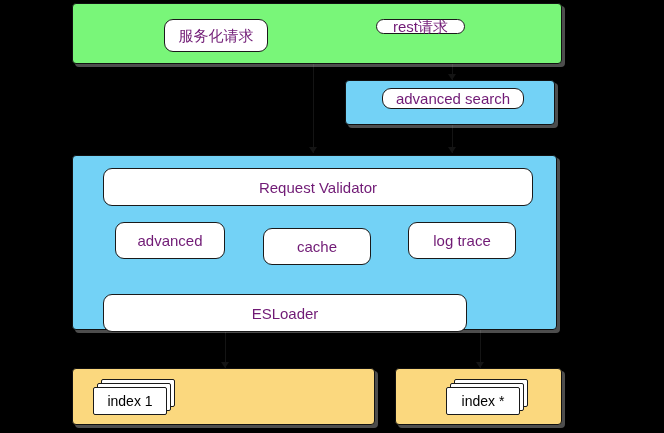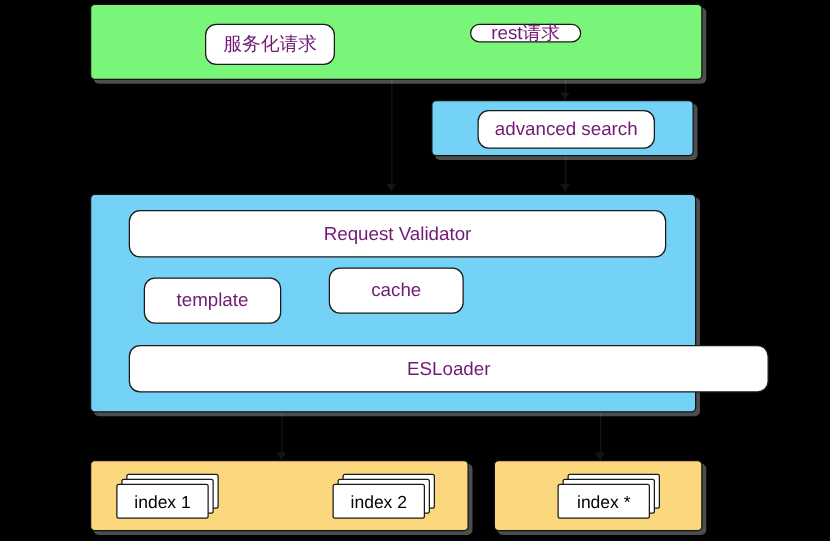--- a/index.html
+++ b/index.html
@@ -105,42 +105,38 @@
 
   <div class="conn" style="left:480px; top:330px; height:38px;"></div>
   <div class="arrow" style="left:476px; top:362px;"></div>
 
   <div class="band green" style="left:72px; top:3px; width:490px; height:61px;">
     <div class="node cjk" style="left:91px; top:15px; width:104px; height:33px;">服务化请求</div>
     <div class="node cjk" style="left:303px; top:15px; width:89px; height:15px;">rest请求</div>
   </div>
 
   <div class="band blue" style="left:345px; top:80px; width:210px; height:45px;">
-    <div class="node" style="left:36px; top:7px; width:142px; height:31px;">advanced search</div>
+    <div class="node" style="left:36px; top:7px; width:142px; height:21px;">advanced search</div>
   </div>
 
   <div class="band blue" style="left:72px; top:155px; width:485px; height:175px;text-decoration:underline;">
     <div class="node" style="left:30px; top:12px; width:430px; height:38px;">Request Validator</div>
 
-    <div class="node" style="left:42px; top:66px; width:110px; height:37px;">template</div>
-    <div class="node" style="left:190px; top:58px; width:108px; height:37px;">cache</div>
+    <div class="node" style="left:42px; top:66px; width:110px; height:37px;">advanced</div>
+    <div class="node" style="left:190px; top:72px; width:108px; height:37px;">cache</div>
+    <div class="node" style="left:335px; top:66px; width:108px; height:37px;">log trace</div>
 
-    <div class="node" style="left:30px; top:120px; width:512px; height:38px;">ESLoader</div>
+    <div class="node" style="left:30px; top:138px; width:364px; height:38px;">ESLoader</div>
   </div>
 
   <div class="band orange" style="left:72px; top:368px; width:303px; height:57px;">
     <div class="stack" style="left:20px; top:10px; width:82px; height:36px;">
       <div class="sheet back2"></div>
       <div class="sheet back1"></div>
       <div class="sheet front">index 1</div>
-    </div>
-    <div class="stack" style="left:193px; top:10px; width:82px; height:36px;">
-      <div class="sheet back2"></div>
-      <div class="sheet back1"></div>
-      <div class="sheet front">index 2</div>
     </div>
   </div>
 
   <div class="band orange" style="left:395px; top:368px; width:167px; height:57px;padding-left:20px;">
     <div class="stack" style="left:50px; top:10px; width:82px; height:36px;">
       <div class="sheet back2"></div>
       <div class="sheet back1"></div>
       <div class="sheet front">index *</div>
     </div>
   </div>

